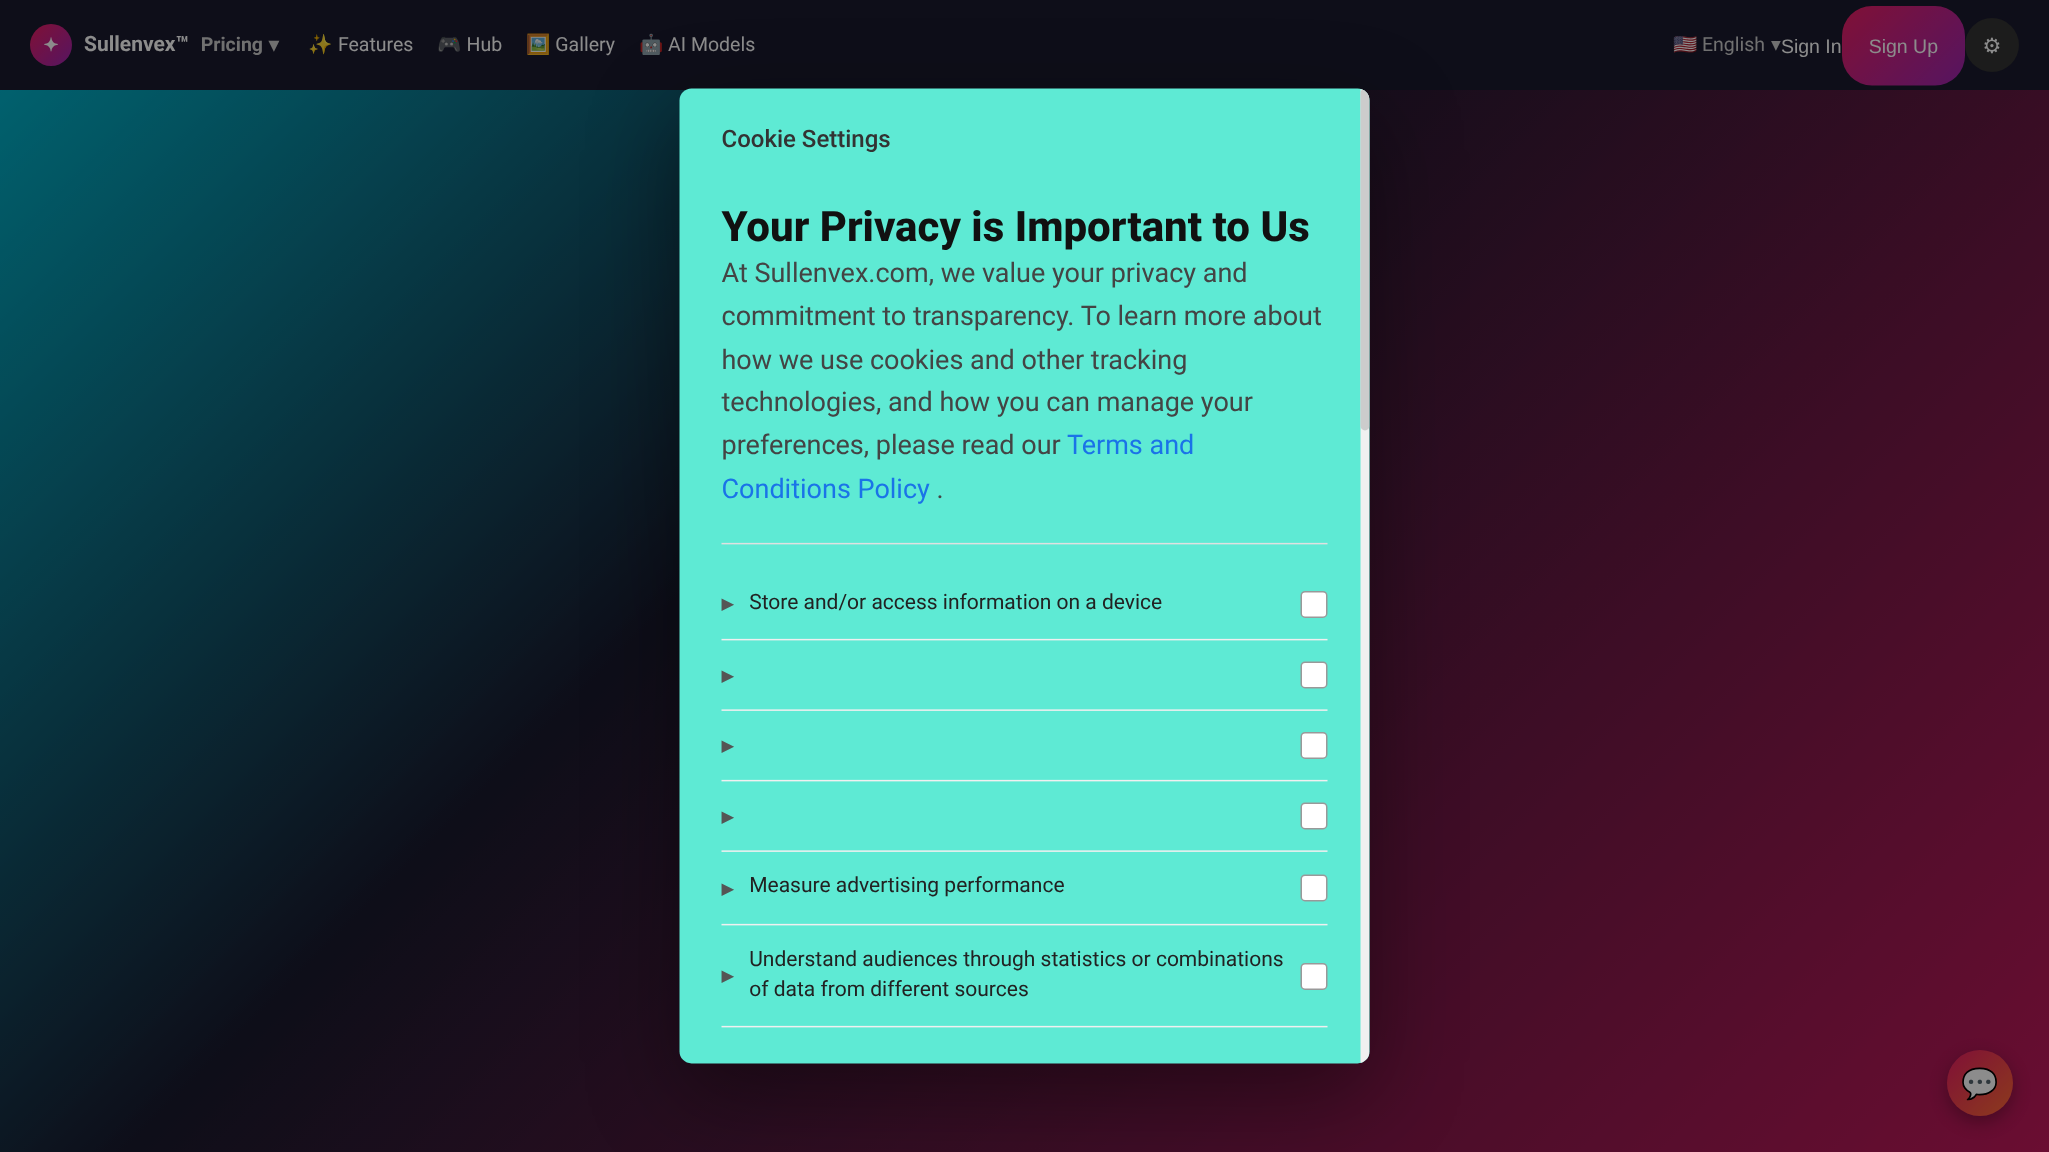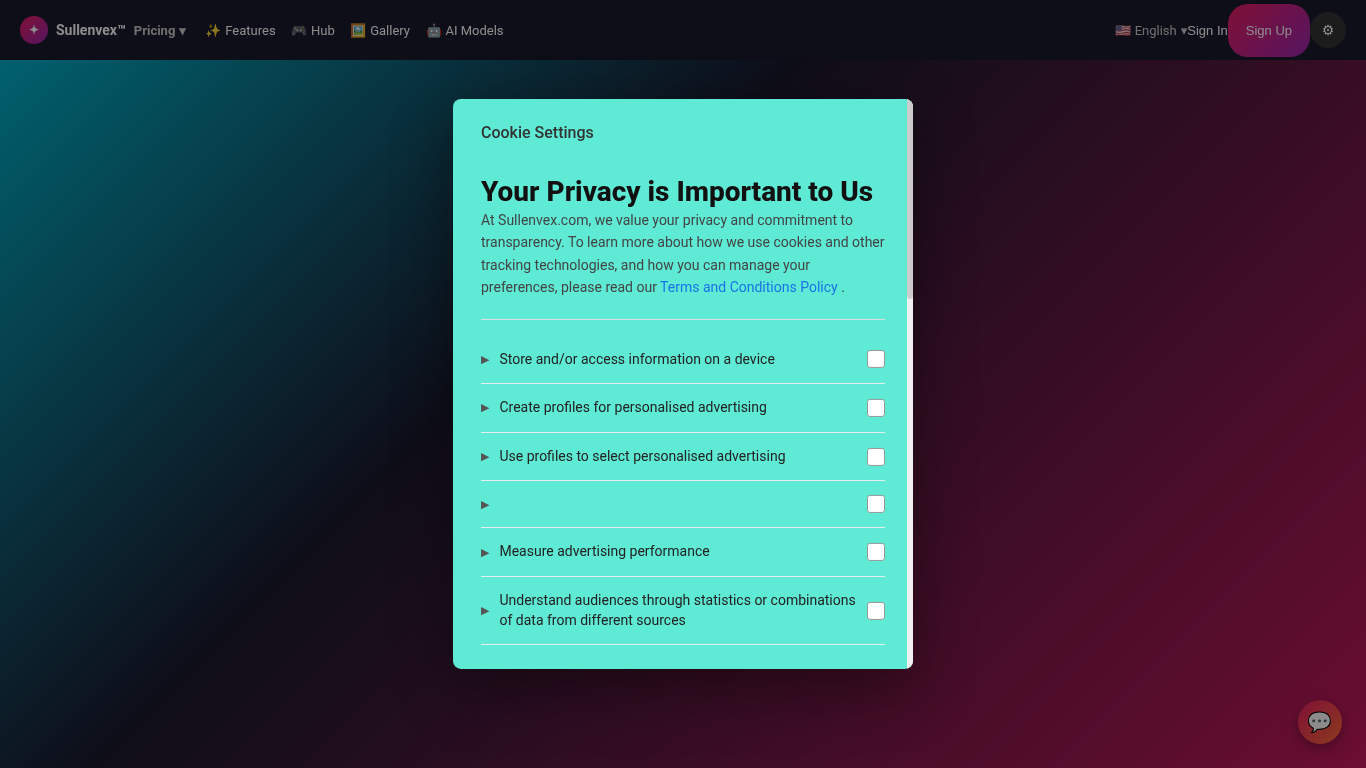--- a/index.html
+++ b/index.html
@@ -160,21 +160,21 @@
       flex: 1;
     }
     .privacy-heading {
       font-size: 28px;
       font-weight: 800;
       color: #111;
       line-height: 1.25;
       margin: 20px 0 0;
     }
     .privacy-description {
-      font-size: 14px;
+      font-size: 18px;
       color: #444;
       line-height: 1.6;
       margin-bottom: 20px;
     }
     .privacy-description a {
       color: #1a73e8;
       text-decoration: none;
     }
     .divider {
       border: none;
@@ -311,28 +311,26 @@
           <div class="cookie-item">
       <div class="cookie-item-left">
         <span class="cookie-arrow">▶</span>
         <span class="cookie-label">Store and/or access information on a device</span>
       </div>
       <input type="checkbox" class="cookie-checkbox" style="">
     </div>
           <div class="cookie-item">
       <div class="cookie-item-left">
         <span class="cookie-arrow">▶</span>
-        <span class="cookie-label">Create profiles for personalised advertising</span>
-      </div>
-      <input type="checkbox" class="cookie-checkbox" style="">
-    </div>
-          <div class="cookie-item">
-      <div class="cookie-item-left">
-        <span class="cookie-arrow">▶</span>
-        <span class="cookie-label">Use profiles to select personalised advertising</span>
+      </div>
+      <input type="checkbox" class="cookie-checkbox" style="">
+    </div>
+          <div class="cookie-item">
+      <div class="cookie-item-left">
+        <span class="cookie-arrow">▶</span>
       </div>
       <input type="checkbox" class="cookie-checkbox" style="">
     </div>
           <div class="cookie-item">
       <div class="cookie-item-left">
         <span class="cookie-arrow">▶</span>
       </div>
       <input type="checkbox" class="cookie-checkbox" style="">
     </div>
           <div class="cookie-item">

